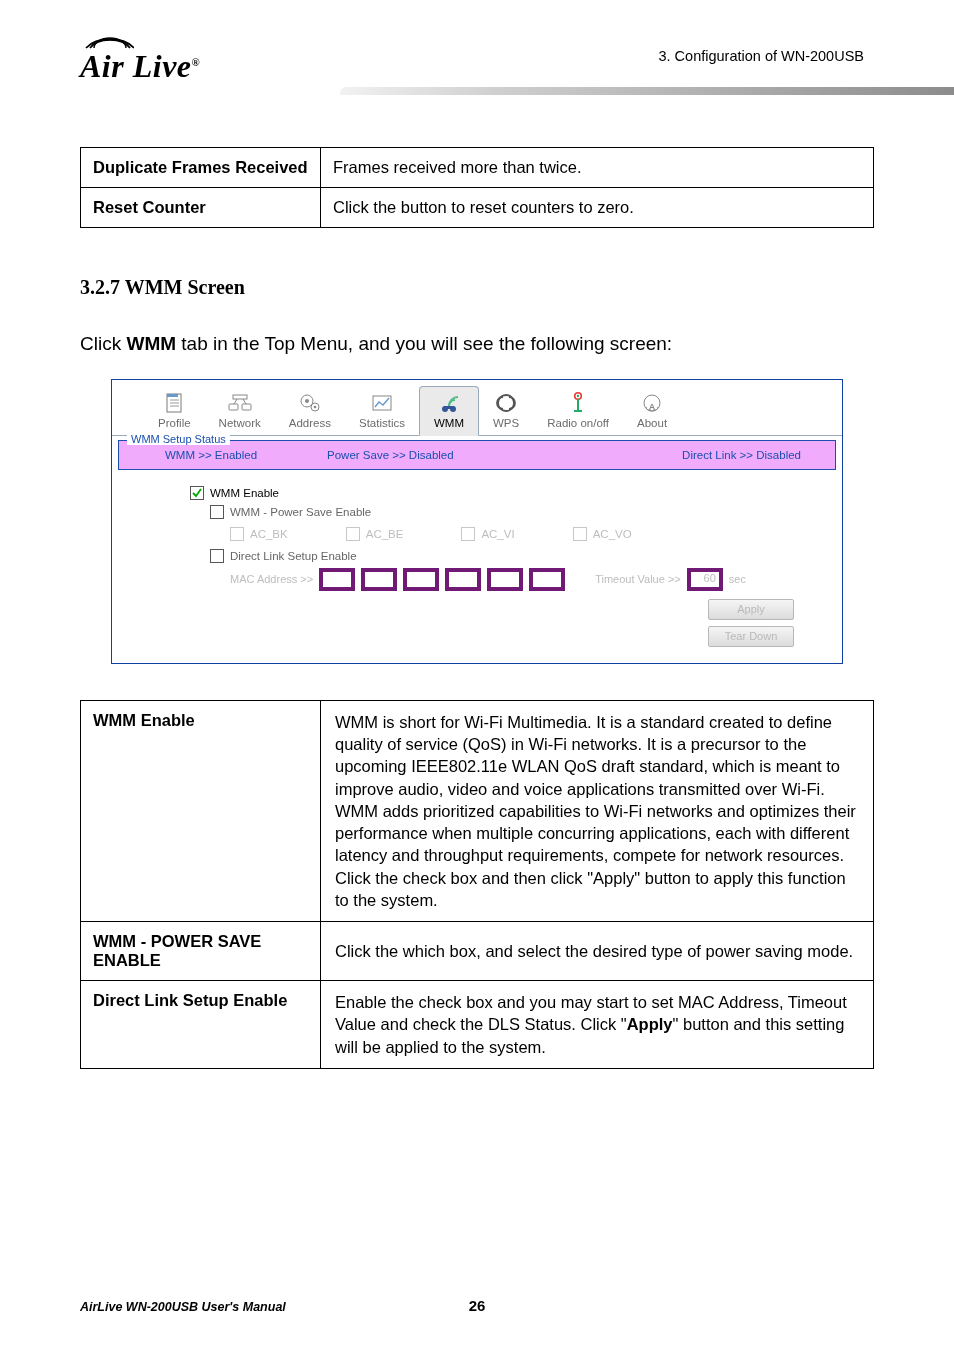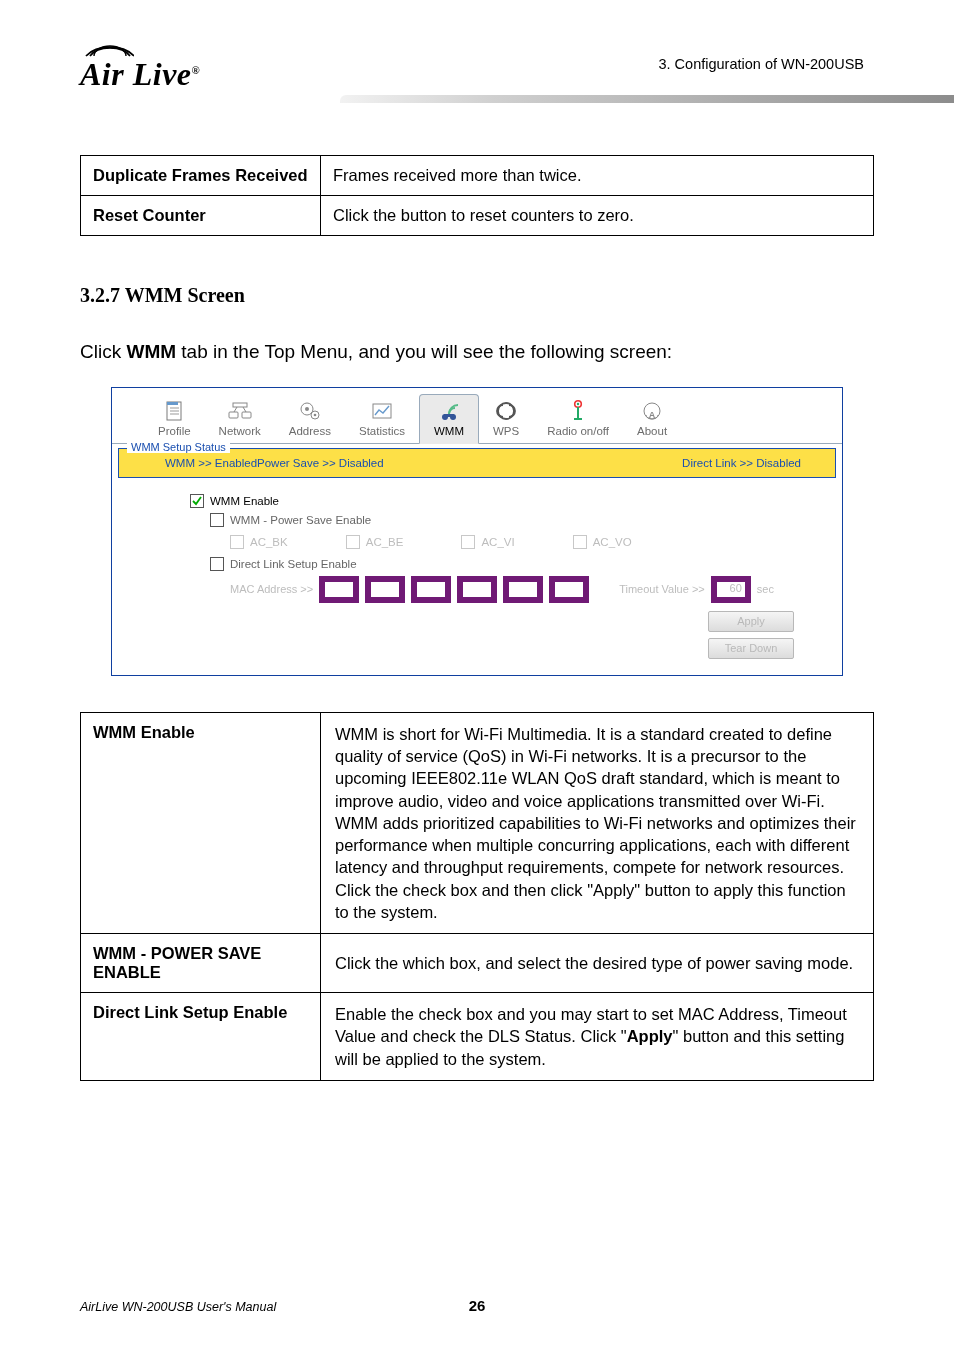--- a/index.html
+++ b/index.html
@@ -10,21 +10,21 @@
     background: #ffffff;
     color: #000;
     width: 954px;
   }
   .page {
     width: 954px;
     min-height: 1350px;
     position: relative;
     background: #fff;
     box-sizing: border-box;
-    padding: 36px 80px 40px 80px;
+    padding: 28px 80px 40px 80px;
   }
 
   
   .header-row {
     display: flex;
     justify-content: space-between;
     align-items: center;
     margin-bottom: 6px;
   }
   .logo {
@@ -120,32 +120,32 @@
     border-bottom: 1px solid #eaeaea;
     margin-bottom: -1px;
     border-radius: 4px 4px 0 0;
   }
   .tab.active .tlabel { color:#000; }
 
   .fieldset {
     margin: 4px 6px 6px 6px;
     border: 1px solid #1a4fb0;
     position: relative;
-    background: #fde047;
+    background: #f0abfc;
   }
   .fieldset .legend {
     position: absolute;
     top: -8px; left: 8px;
     background: #fff;
     color: #1a4fb0;
     font-size: 11px;
     padding: 0 4px;
   }
   .status-row {
-    display:flex; 
+    display:flex; gap:70px;
     padding: 8px 34px 8px 46px;
     color: #1a4fb0;
     font-size: 11.5px;
   }
   .status-row .sitem { white-space: nowrap; }
   .status-row .spacer { flex:1 1 auto; }
 
   .wmm-body {
     padding: 8px 12px 16px 78px;
     color: #666;
@@ -157,21 +157,21 @@
     align-items:center; justify-content:center; font-size:10px; line-height:1; color:#0a0;
   }
   .cb.checked { background:#fff; }
   .cb.disabled { border-color:#bbb; }
   .sub { margin-left: 20px; }
   .types { display:flex; gap:58px; margin:3px 0 3px 40px; color:#bdbdbd; }
   .types .cb { border-color:#c8c8c8; }
 
   .dls-row { display:flex; align-items:center; gap:6px; margin:2px 0 0 40px; color:#bdbdbd; font-size:11px;}
   .dls-row .seg {
-    width: 28px; height: 15px; border:6px solid #701a75; background:#fff; display:inline-block;
+    width: 28px; height: 15px; border:4px solid #701a75; background:#fff; display:inline-block;
   }
   .dls-row .seg.small { width:25px; }
   .dls-row .labeltxt { color:#bdbdbd; }
 
   .btncol {
     display:flex; flex-direction:column; gap:6px; align-items:flex-end;
     margin-top: 8px; padding-right: 36px;
   }
   .btn {
     width: 84px; height:19px;
@@ -195,21 +195,21 @@
     border:1px solid #000; padding:10px 14px; font-size:16.5px; line-height:1.35;
   }
   td.val .bold { font-weight:700; }
 
   
   .footer {
     position:absolute; bottom:36px; left:80px; right:80px;
     display:flex; justify-content:space-between; align-items:flex-end;
     font-size:12px;
   }
-  .footer .manual { font-style: italic; font-weight:400; font-size:12.5px; }
+  .footer .manual { font-style: italic; font-weight:700; font-size:12.5px; }
   .footer .pnum { font-weight:700; position:absolute; left:50%; transform:translateX(-50%); bottom:0; font-size:15px;}
 </style>
 </head>
 <body>
 
 <div class="page">
 
   <div class="header-row">
     <div class="logo">
       <div class="logo-arcs">

